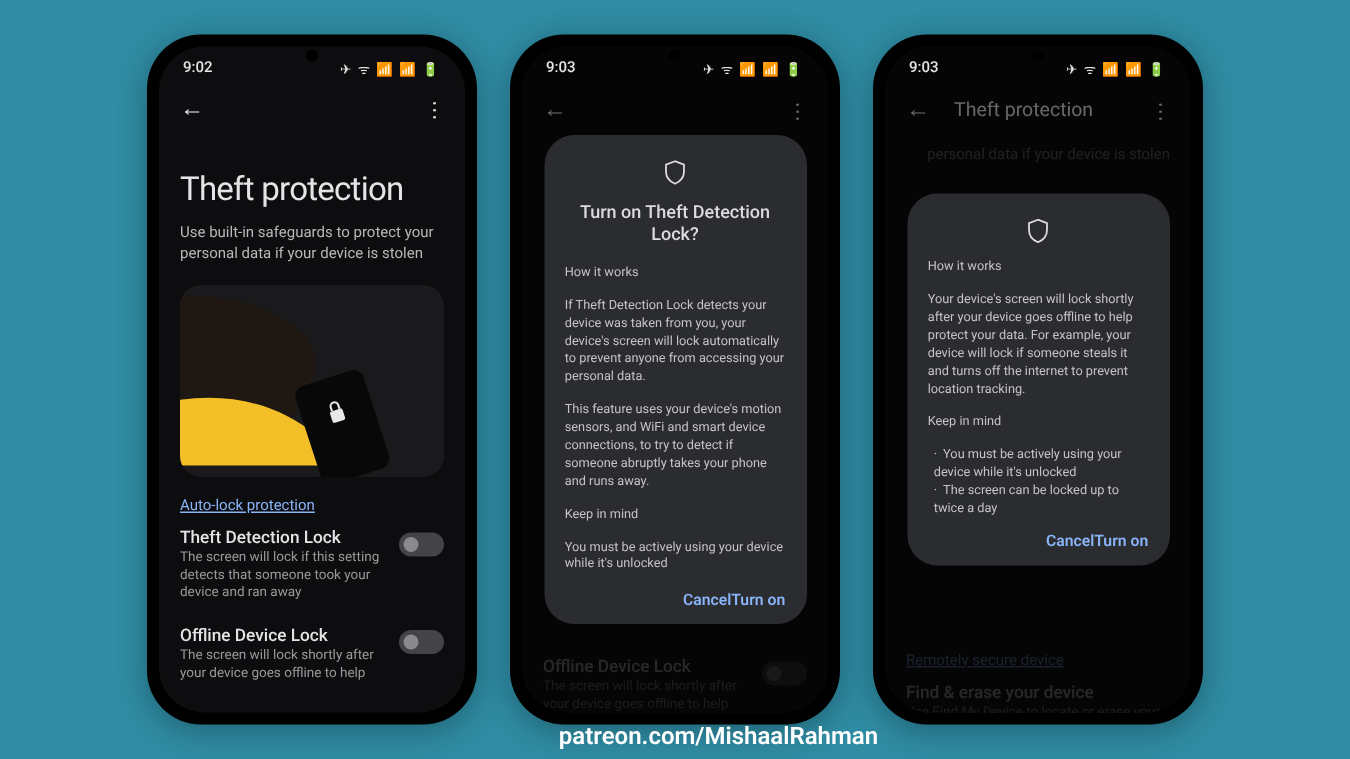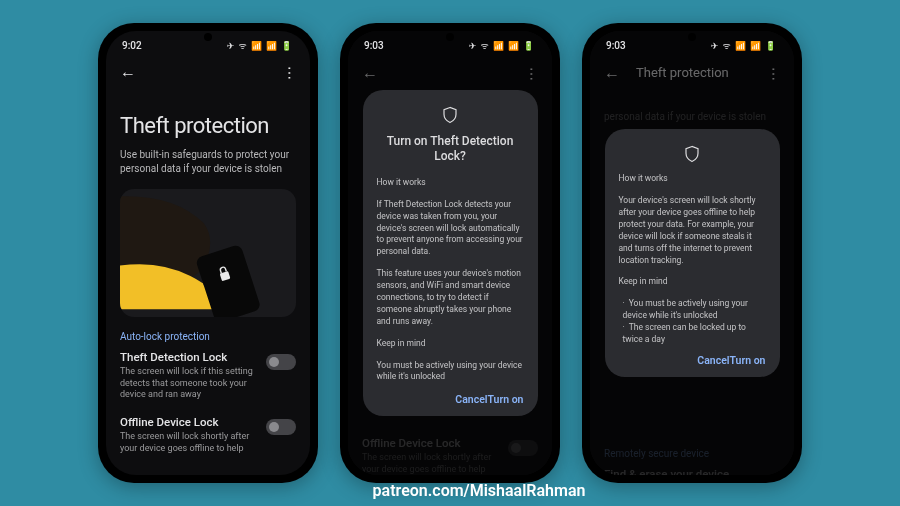--- a/index.html
+++ b/index.html
@@ -98,20 +98,21 @@
     width: 100%;
     height: 128px;
     margin-bottom: 14px;
     position: relative;
     overflow: hidden;
   }
   .section-label {
     font-size: 10px;
     color: #8ab4f8;
     margin: 10px 0 8px 0;
+    text-decoration: underline;
   }
   .setting-row {
     display: flex;
     justify-content: space-between;
     align-items: flex-start;
     gap: 8px;
     margin-bottom: 14px;
   }
   .setting-text { flex: 1; }
   .setting-title {
@@ -323,21 +324,21 @@
   <div class="camera-hole"></div>
   <div class="screen">
 
     <div class="bg-content">
       <div class="app-bar-b">
         <span class="back-arrow">←</span>
         <span class="app-title-small">Theft protection</span>
         <span class="more-dots">⋯</span>
       </div>
       <div class="content">
-        <p class="page-sub" style="margin-top:14px;">personal data if your device is stolen</p>
+        <p class="page-sub" style="margin-top:0;text-align:right;">personal data if your device is stolen</p>
         <div style="height:300px;"></div>
         <div class="section-label">Remotely secure device</div>
         <div class="setting-row">
           <div class="setting-text">
             <div class="setting-title">Find &amp; erase your device</div>
             <div class="setting-desc">Use Find My Device to locate or erase your</div>
           </div>
         </div>
       </div>
     </div>

